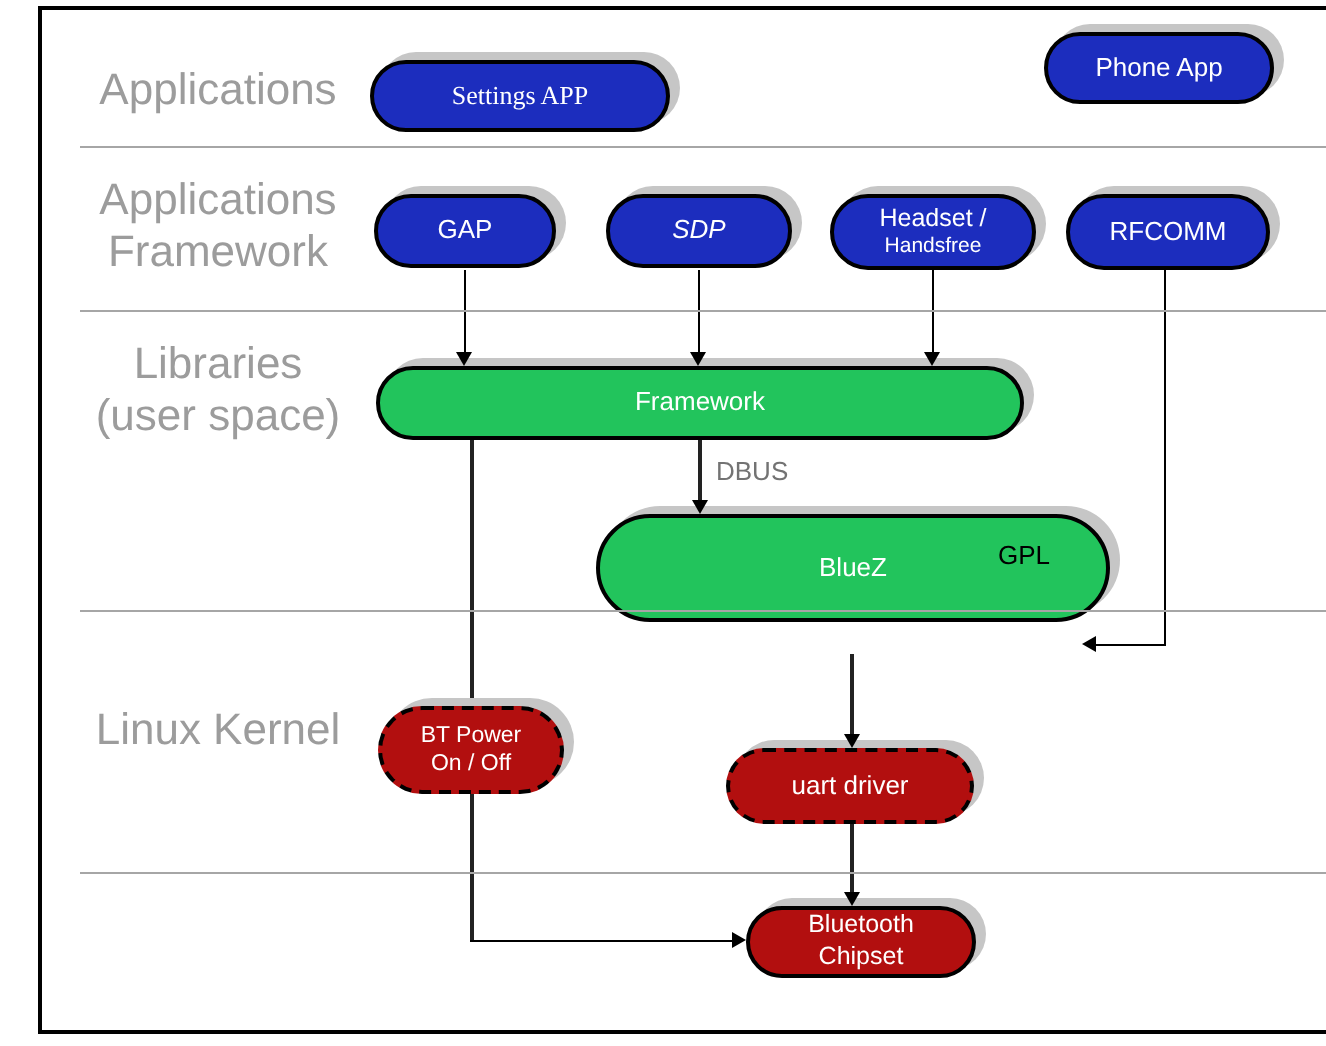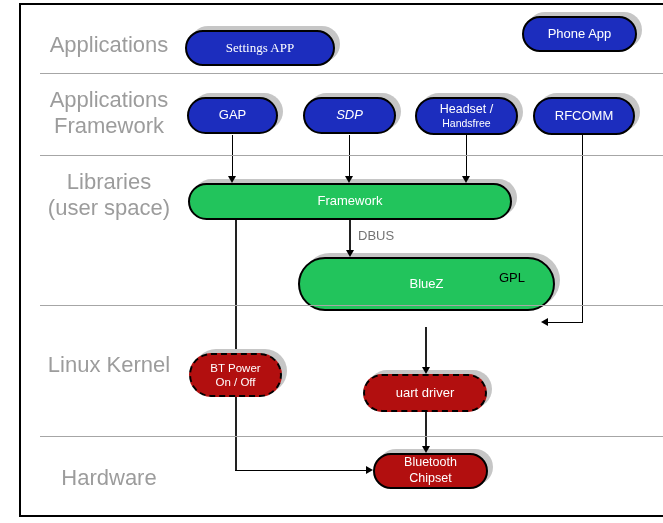--- a/index.html
+++ b/index.html
@@ -67,23 +67,20 @@
     <div>Applications</div>
     <div>Framework</div>
   </div>
   <div class="layer-label" style="top:169px">
     <div>Libraries</div>
     <div>(user space)</div>
   </div>
   <div class="layer-label" style="top:352px">
     <span>Linux Kernel</span>
   </div>
-  <div class="layer-label" style="top:465px">
-    <span>Hardware</span>
-  </div>
 
   <div class="vline" style="left:217px;top:135px;height:46px"></div>
   <div class="arrow down" style="left:213px;top:176px"></div>
 
   <div class="vline" style="left:334px;top:135px;height:46px"></div>
   <div class="arrow down" style="left:330px;top:176px"></div>
 
   <div class="vline" style="left:451px;top:135px;height:46px"></div>
   <div class="arrow down" style="left:447px;top:176px"></div>
 

